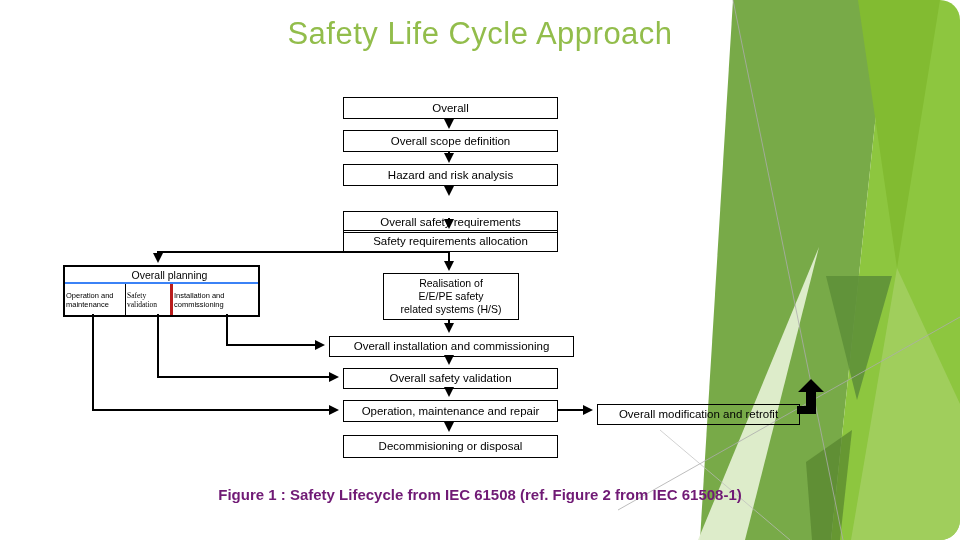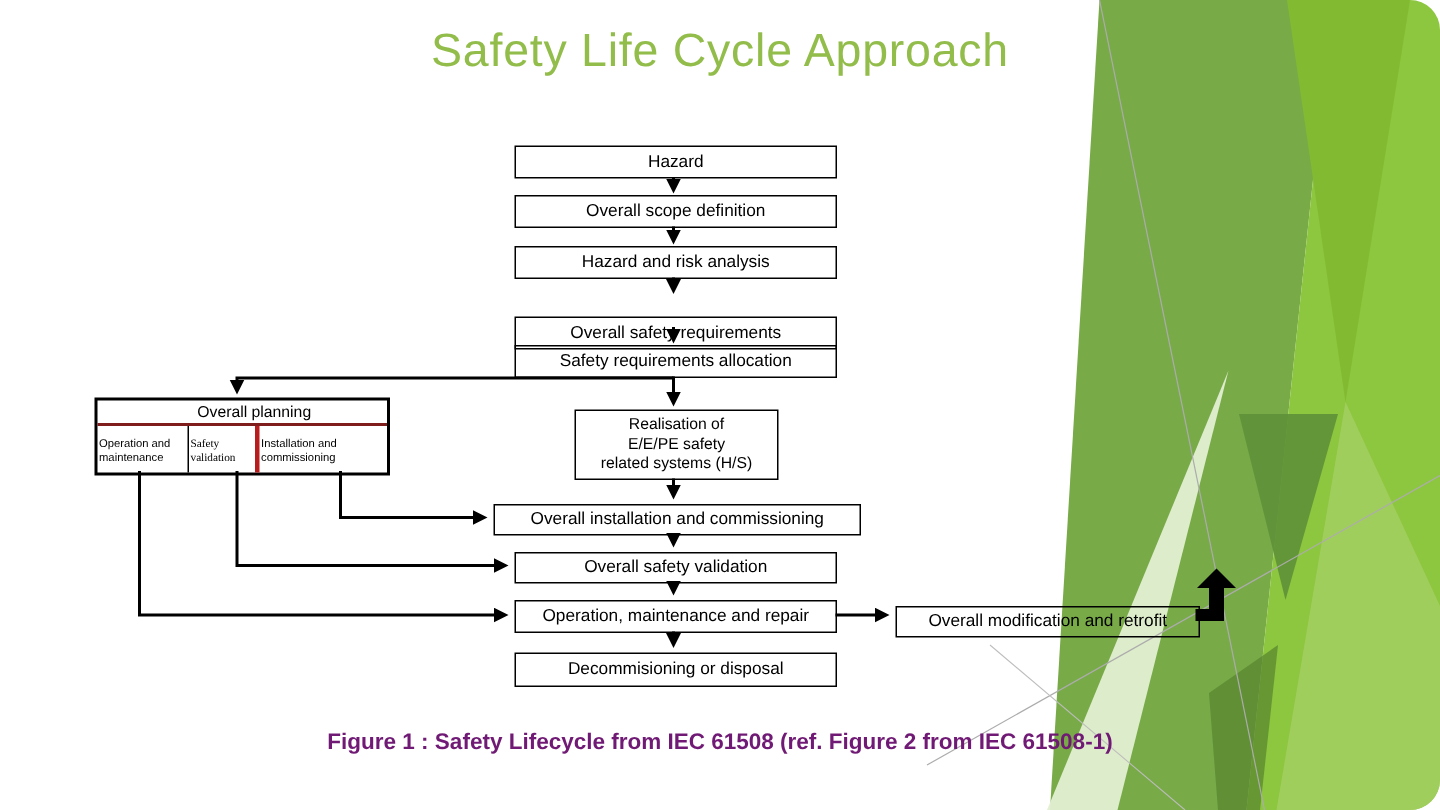--- a/index.html
+++ b/index.html
@@ -9,21 +9,21 @@
   .slide-title{position:absolute;top:16px;left:0;width:100%;text-align:center;
                font-size:31px;font-weight:400;color:#92BD4B;letter-spacing:0.5px;}
   .caption{position:absolute;top:486px;left:0;width:100%;text-align:center;
            font-size:15px;font-weight:700;color:#701a75;}
   .box{position:absolute;border:1px solid #000;background:transparent;
        display:flex;align-items:center;justify-content:center;text-align:center;
        font-size:11.5px;line-height:1.1;}
   .box.multiline{flex-direction:column;font-size:10.5px;line-height:13px;}
   .planning{position:absolute;left:63px;top:265px;width:197px;border:2px solid #000;
             background:transparent;box-sizing:border-box;}
-  .p-header{height:15px;border-bottom:2px solid #7f1d1d;display:flex;align-items:center;
+  .p-header{height:15px;border-bottom:2px solid #3b82f6;display:flex;align-items:center;
             justify-content:center;font-size:10.5px;padding-left:16px;}
   .p-row{display:flex;height:31px;}
   .p-cell{display:flex;align-items:center;justify-content:center;text-align:left;
           font-size:7.5px;line-height:1.2;padding:1px;box-sizing:border-box;}
   .p-cell.c0{width:60px;}
   .p-cell.c1{width:48px;border-left:1px solid #000;border-right:3px solid #b91c1c;font-family:Liberation Serif, serif;}
   .p-cell.c2{flex:1;}
 </style>
 </head>
 <body>
@@ -67,21 +67,21 @@
       <path d="M93,314 V410 H336" marker-end="url(#ah)"></path>
     </g>
     <g>
       <polygon fill="#000" points="797,414 797,406 806,406 806,392 798,392 811,379 824,392 816,392 816,414"></polygon>
     </g>
   </svg>
 
   <div class="slide-title">Safety Life Cycle Approach</div>
   <div class="caption">Figure 1 :  Safety Lifecycle from IEC 61508 (ref. Figure 2 from IEC 61508-1)</div>
 
-  <div class="box" style="left:343px;top:97px;width:213px;height:20px;">Hazard</div>
+  <div class="box" style="left:343px;top:97px;width:213px;height:20px;">Overall</div>
   <div class="box" style="left:343px;top:130px;width:213px;height:20px;">Overall scope definition</div>
   <div class="box" style="left:343px;top:164px;width:213px;height:20px;">Hazard and risk analysis</div>
   <div class="box" style="left:343px;top:211px;width:213px;height:20px;">Overall safety requirements</div>
   <div class="box" style="left:343px;top:230px;width:213px;height:20px;">Safety requirements allocation</div>
 
   <div class="planning">
     <div class="p-header">Overall planning</div>
     <div class="p-row">
       <div class="p-cell c0">Operation and maintenance</div>
       <div class="p-cell c1">Safety validation</div>

